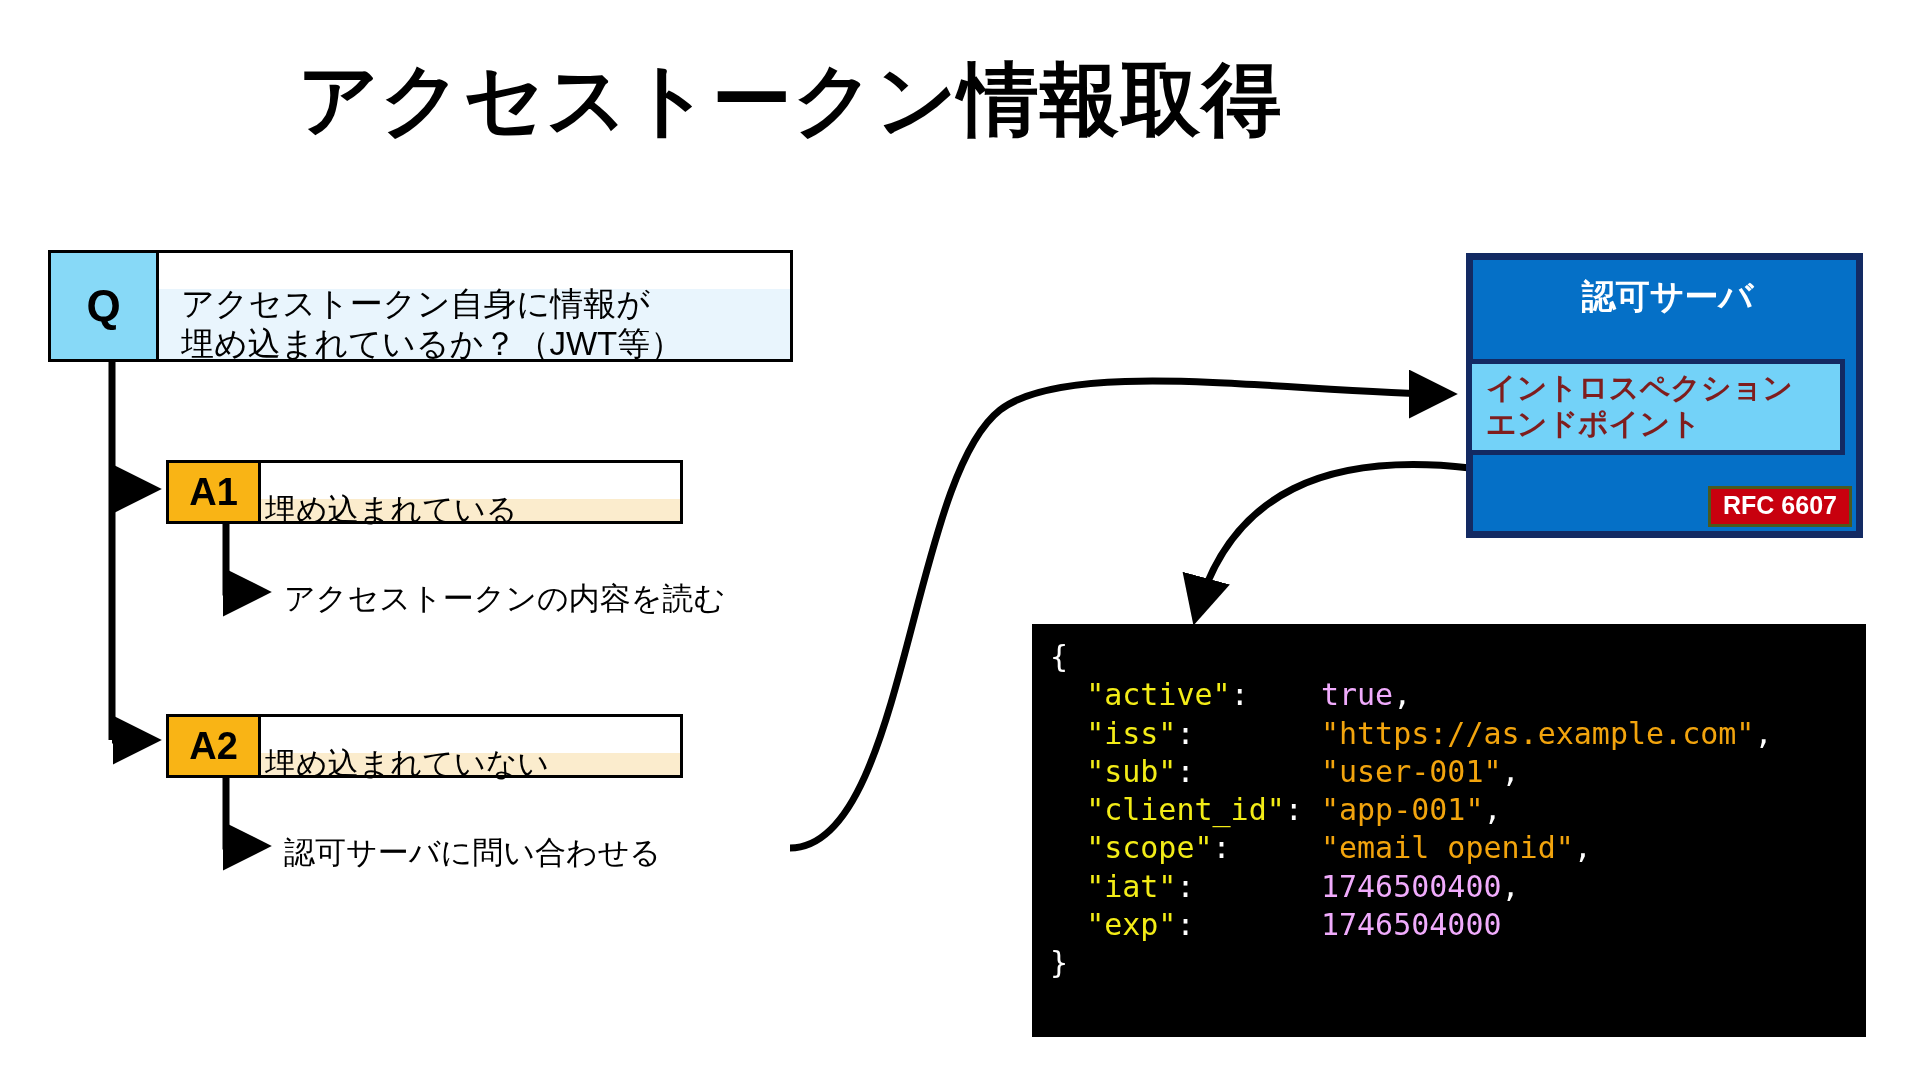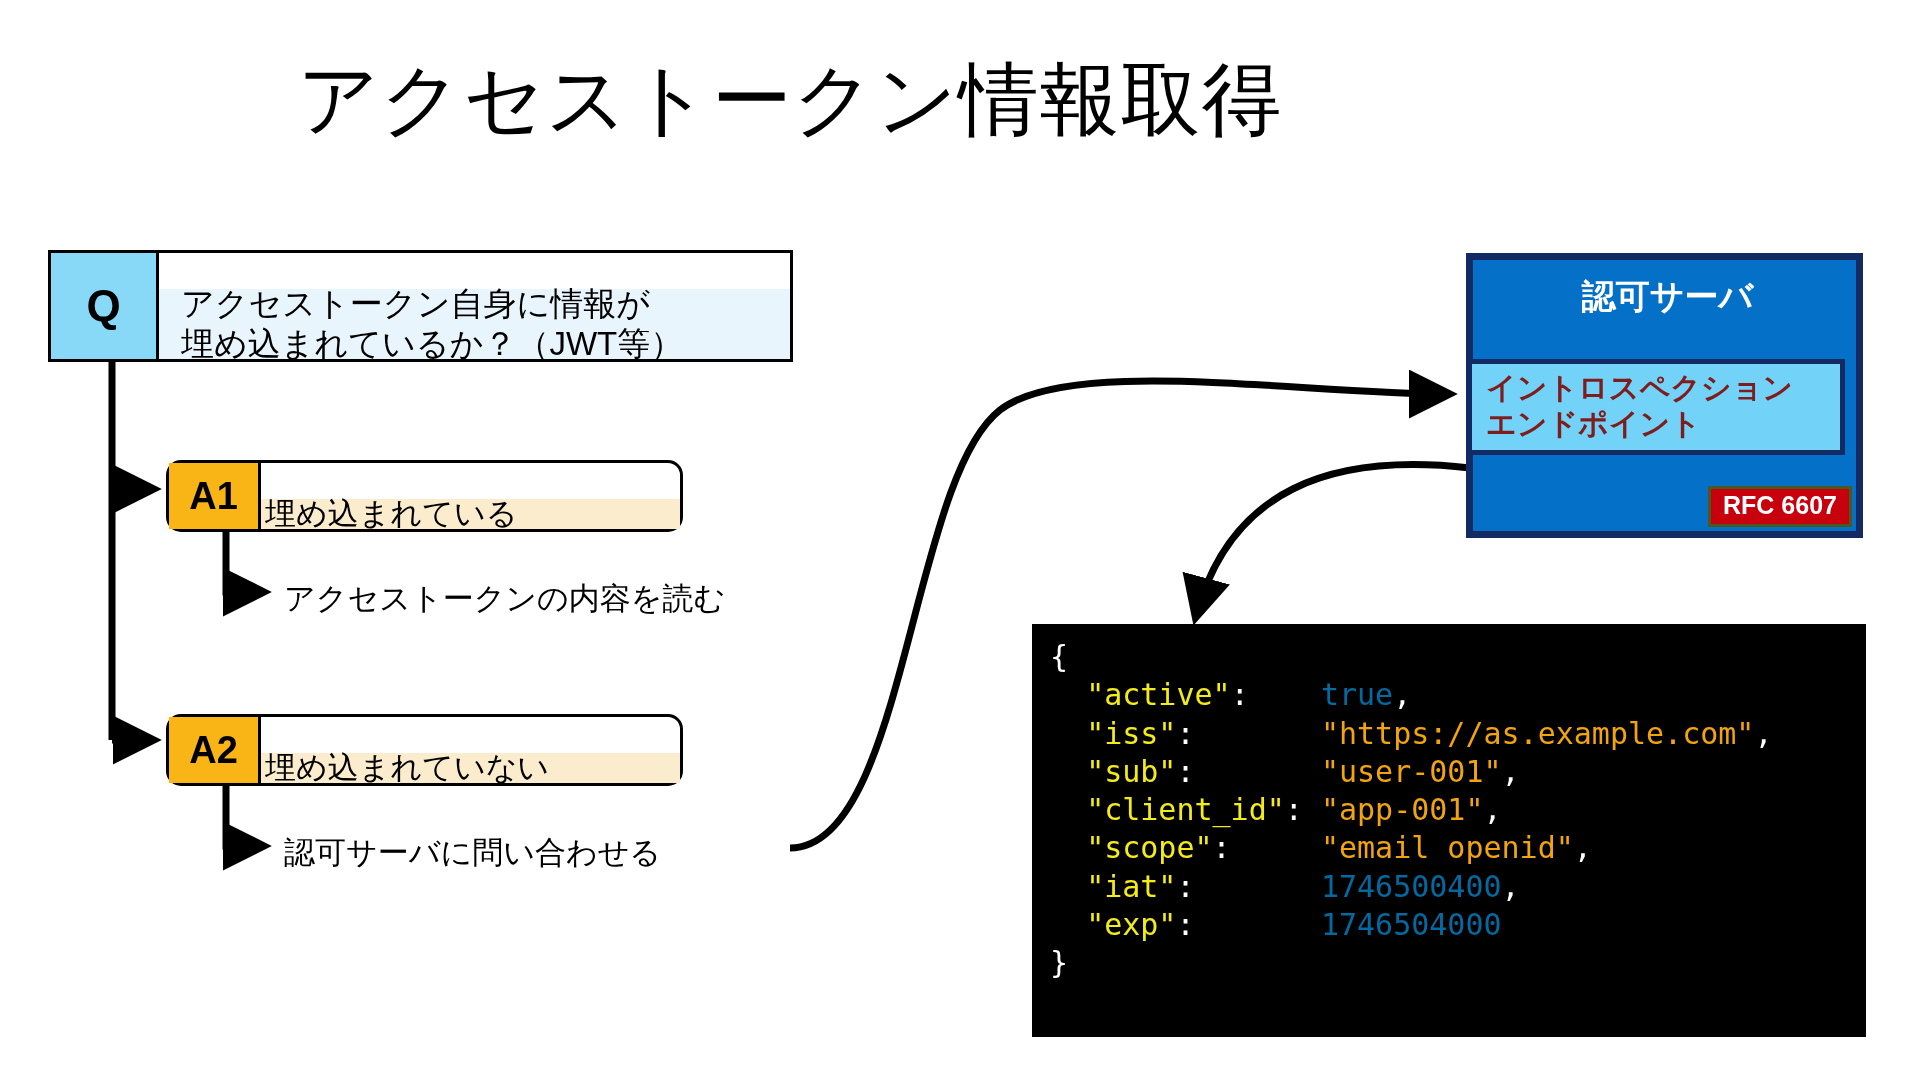--- a/index.html
+++ b/index.html
@@ -8,40 +8,40 @@
     background:#ffffff;
     font-family:"Liberation Sans","DejaVu Sans",sans-serif;
     overflow:hidden;position:relative;
   }
   #stage{position:absolute;left:0;top:0;width:1920px;height:1080px;}
 
   
   .title{
     position:absolute;left:0;top:60px;width:1580px;
     text-align:center;
-    font-size:80px;font-weight:normal;color:#000000;
+    font-size:80px;font-weight:bold;color:#000000;
     letter-spacing:1px;line-height:1;
   }
 
   
   .flowbox{position:absolute;display:flex;box-sizing:border-box;
            border:3px solid #000000;align-items:stretch;}
   .tag{display:flex;align-items:center;justify-content:center;
        font-weight:bold;color:#000;box-sizing:border-box;}
   .body{display:flex;align-items:center;box-sizing:border-box;color:#000;margin-top:36px;}
 
   
   #q-box{left:48px;top:250px;width:745px;height:112px;}
   #q-box .tag{width:108px;background:#87d9f7;font-size:44px;
               border-right:3px solid #000;}
   #q-box .body{flex:1;background:#e9f5fd;padding-left:22px;
                font-size:33px;line-height:1.22;}
 
   
-  .abox{height:72px;width:517px;left:166px;border-radius:15px;}
+  .abox{height:64px;width:517px;left:166px;}
   .abox .tag{width:92px;background:#f9b415;font-size:38px;
              border-right:3px solid #000;}
   .abox .body{flex:1;background:#fbeccd;padding-left:4px;font-size:31px;}
   #a1-box{top:460px;}
   #a2-box{top:714px;}
 
   
   .sublabel{position:absolute;font-size:31px;color:#000;white-space:nowrap;}
   #a1-sub{left:284px;top:578px;}
   #a2-sub{left:284px;top:832px;}
@@ -60,21 +60,21 @@
              color:#ffffff;font-size:25px;font-weight:bold;
              padding:2px 12px 4px 12px;box-sizing:border-box;}
 
   
   #code-block{position:absolute;left:1032px;top:624px;width:834px;height:413px;
               background:#000000;box-sizing:border-box;padding:14px 0 0 18px;}
   #code-block pre{margin:0;font-family:"DejaVu Sans Mono","Liberation Mono",monospace;
                   font-size:30px;line-height:1.275;color:#ffffff;white-space:pre;}
   .k{color:#f3ec17;}
   .s{color:#f2a40d;}
-  .n{color:#0369a1;}
+  .n{color:#f0abfc;}
   .p{color:#ffffff;}
 
   svg.ov{position:absolute;left:0;top:0;width:1920px;height:1080px;
          pointer-events:none;overflow:visible;}
 </style>
 </head>
 <body>
 
 <div id="stage">
 

